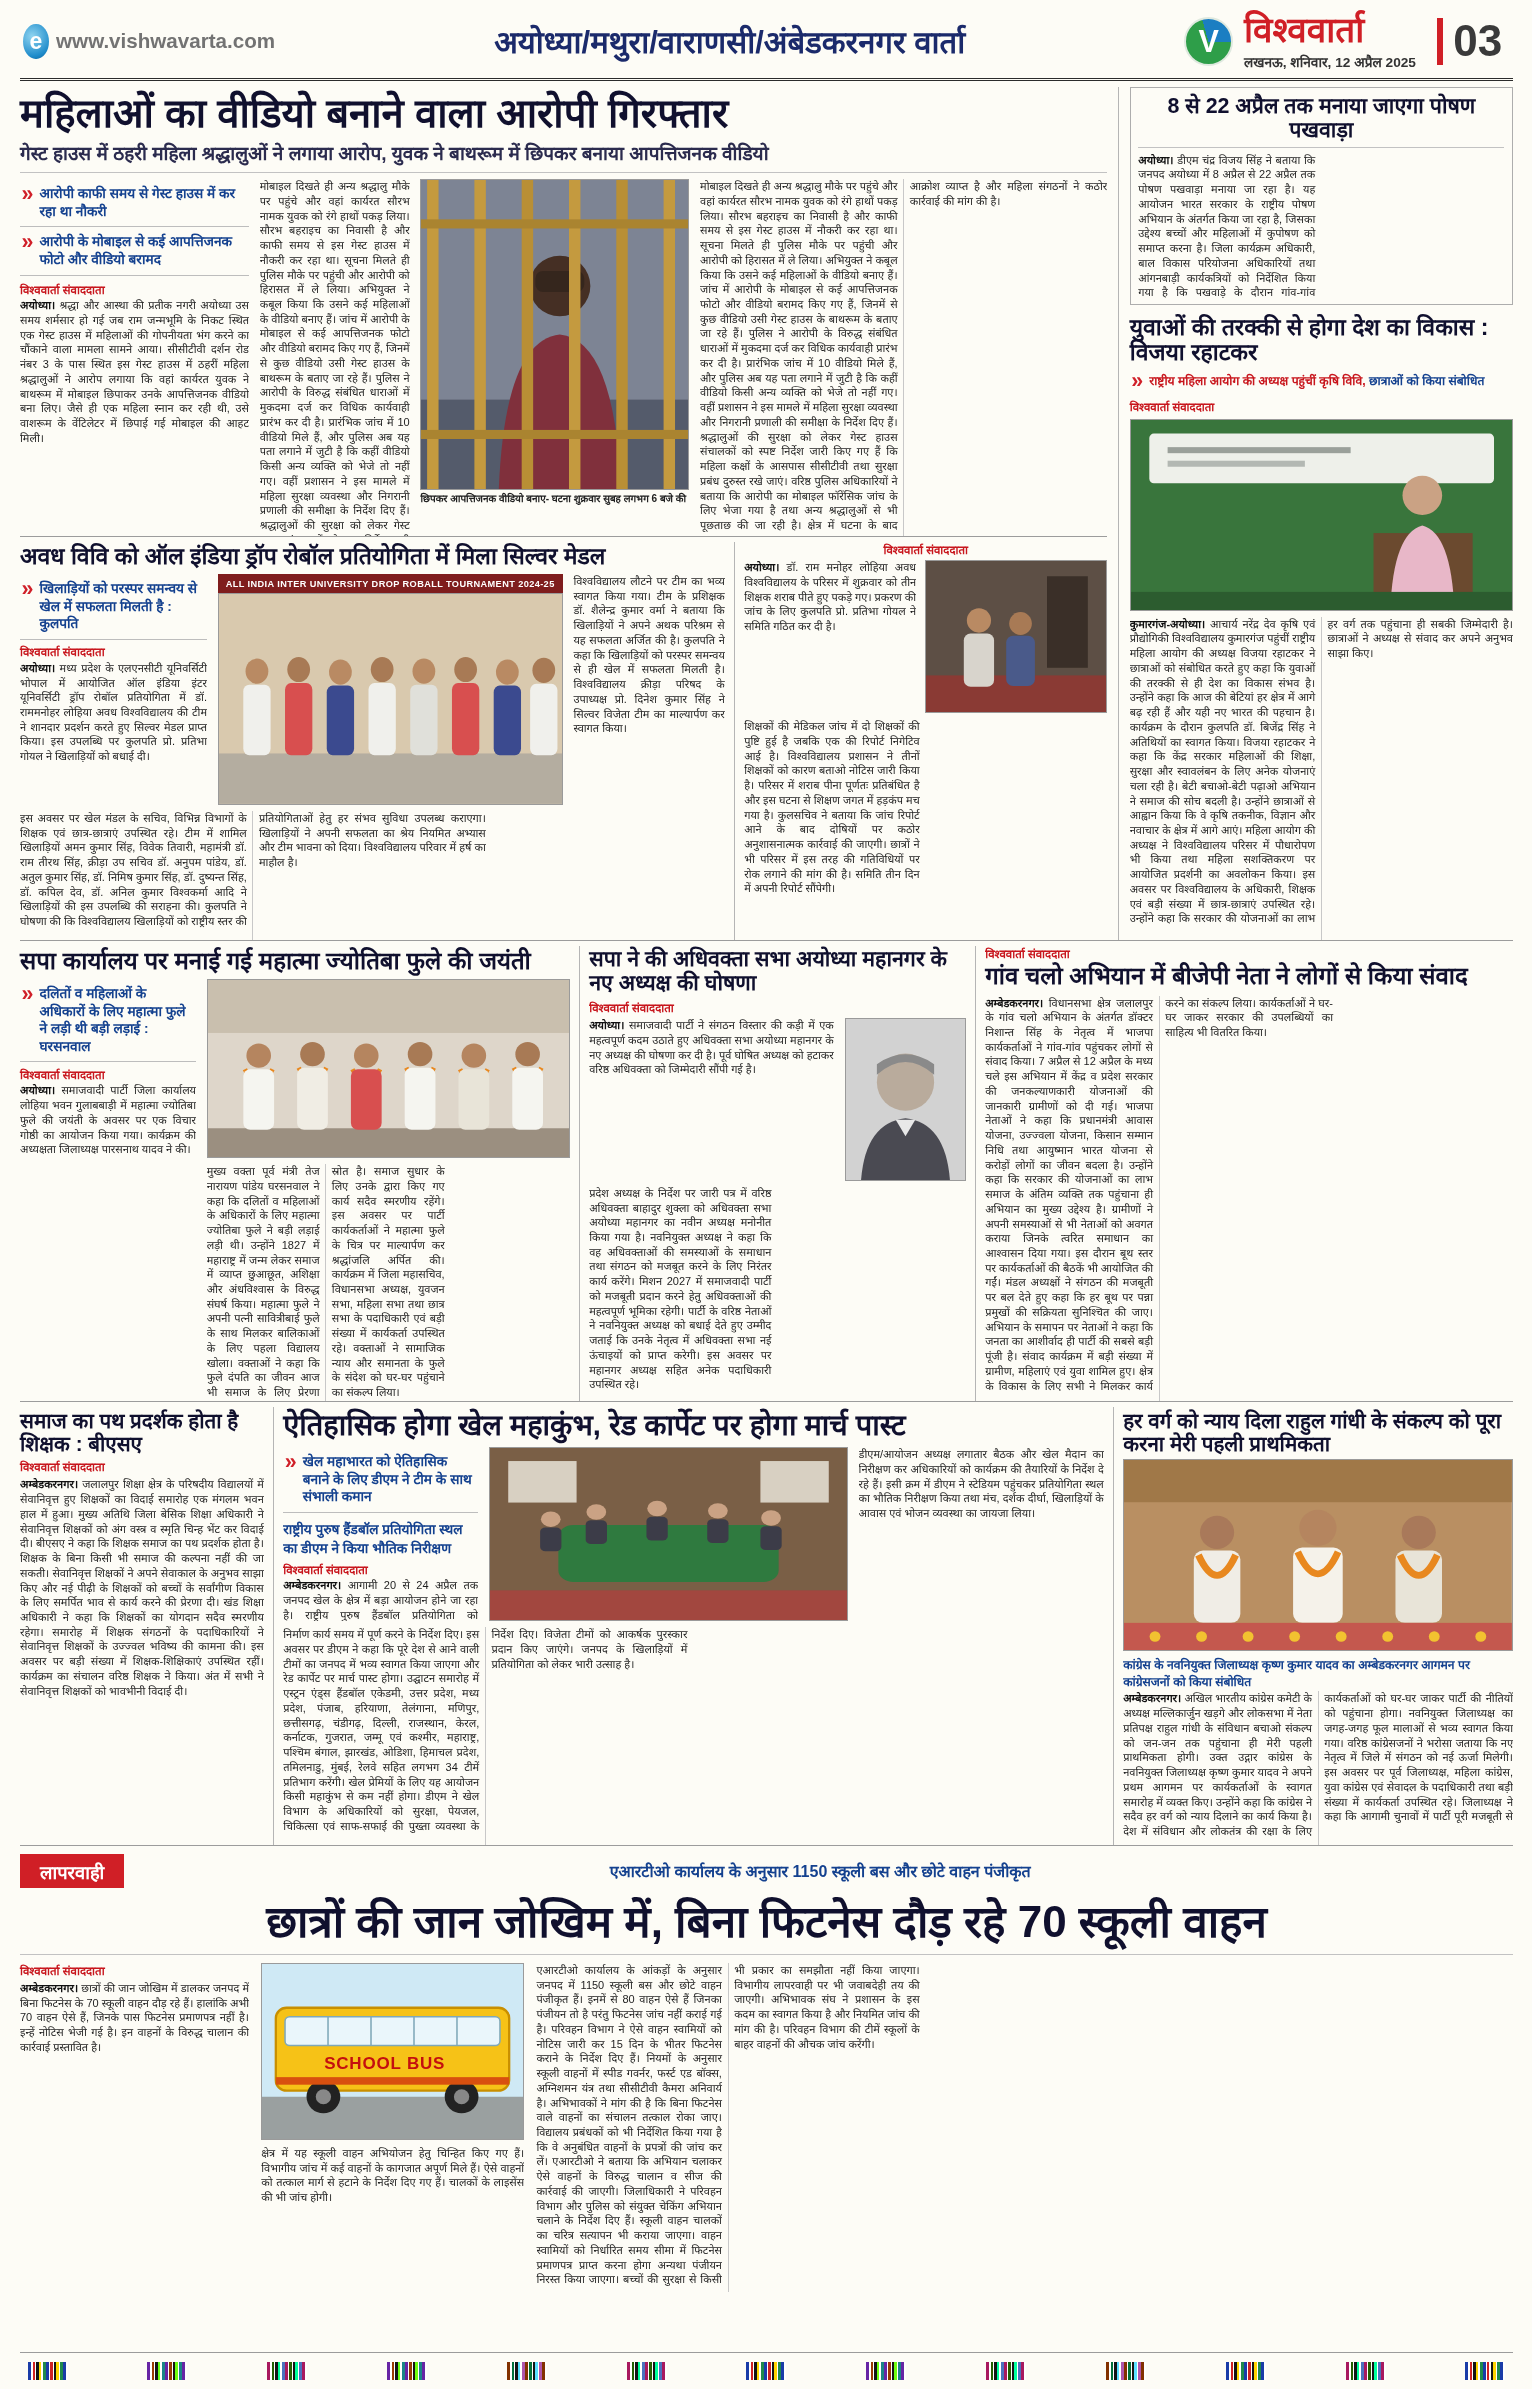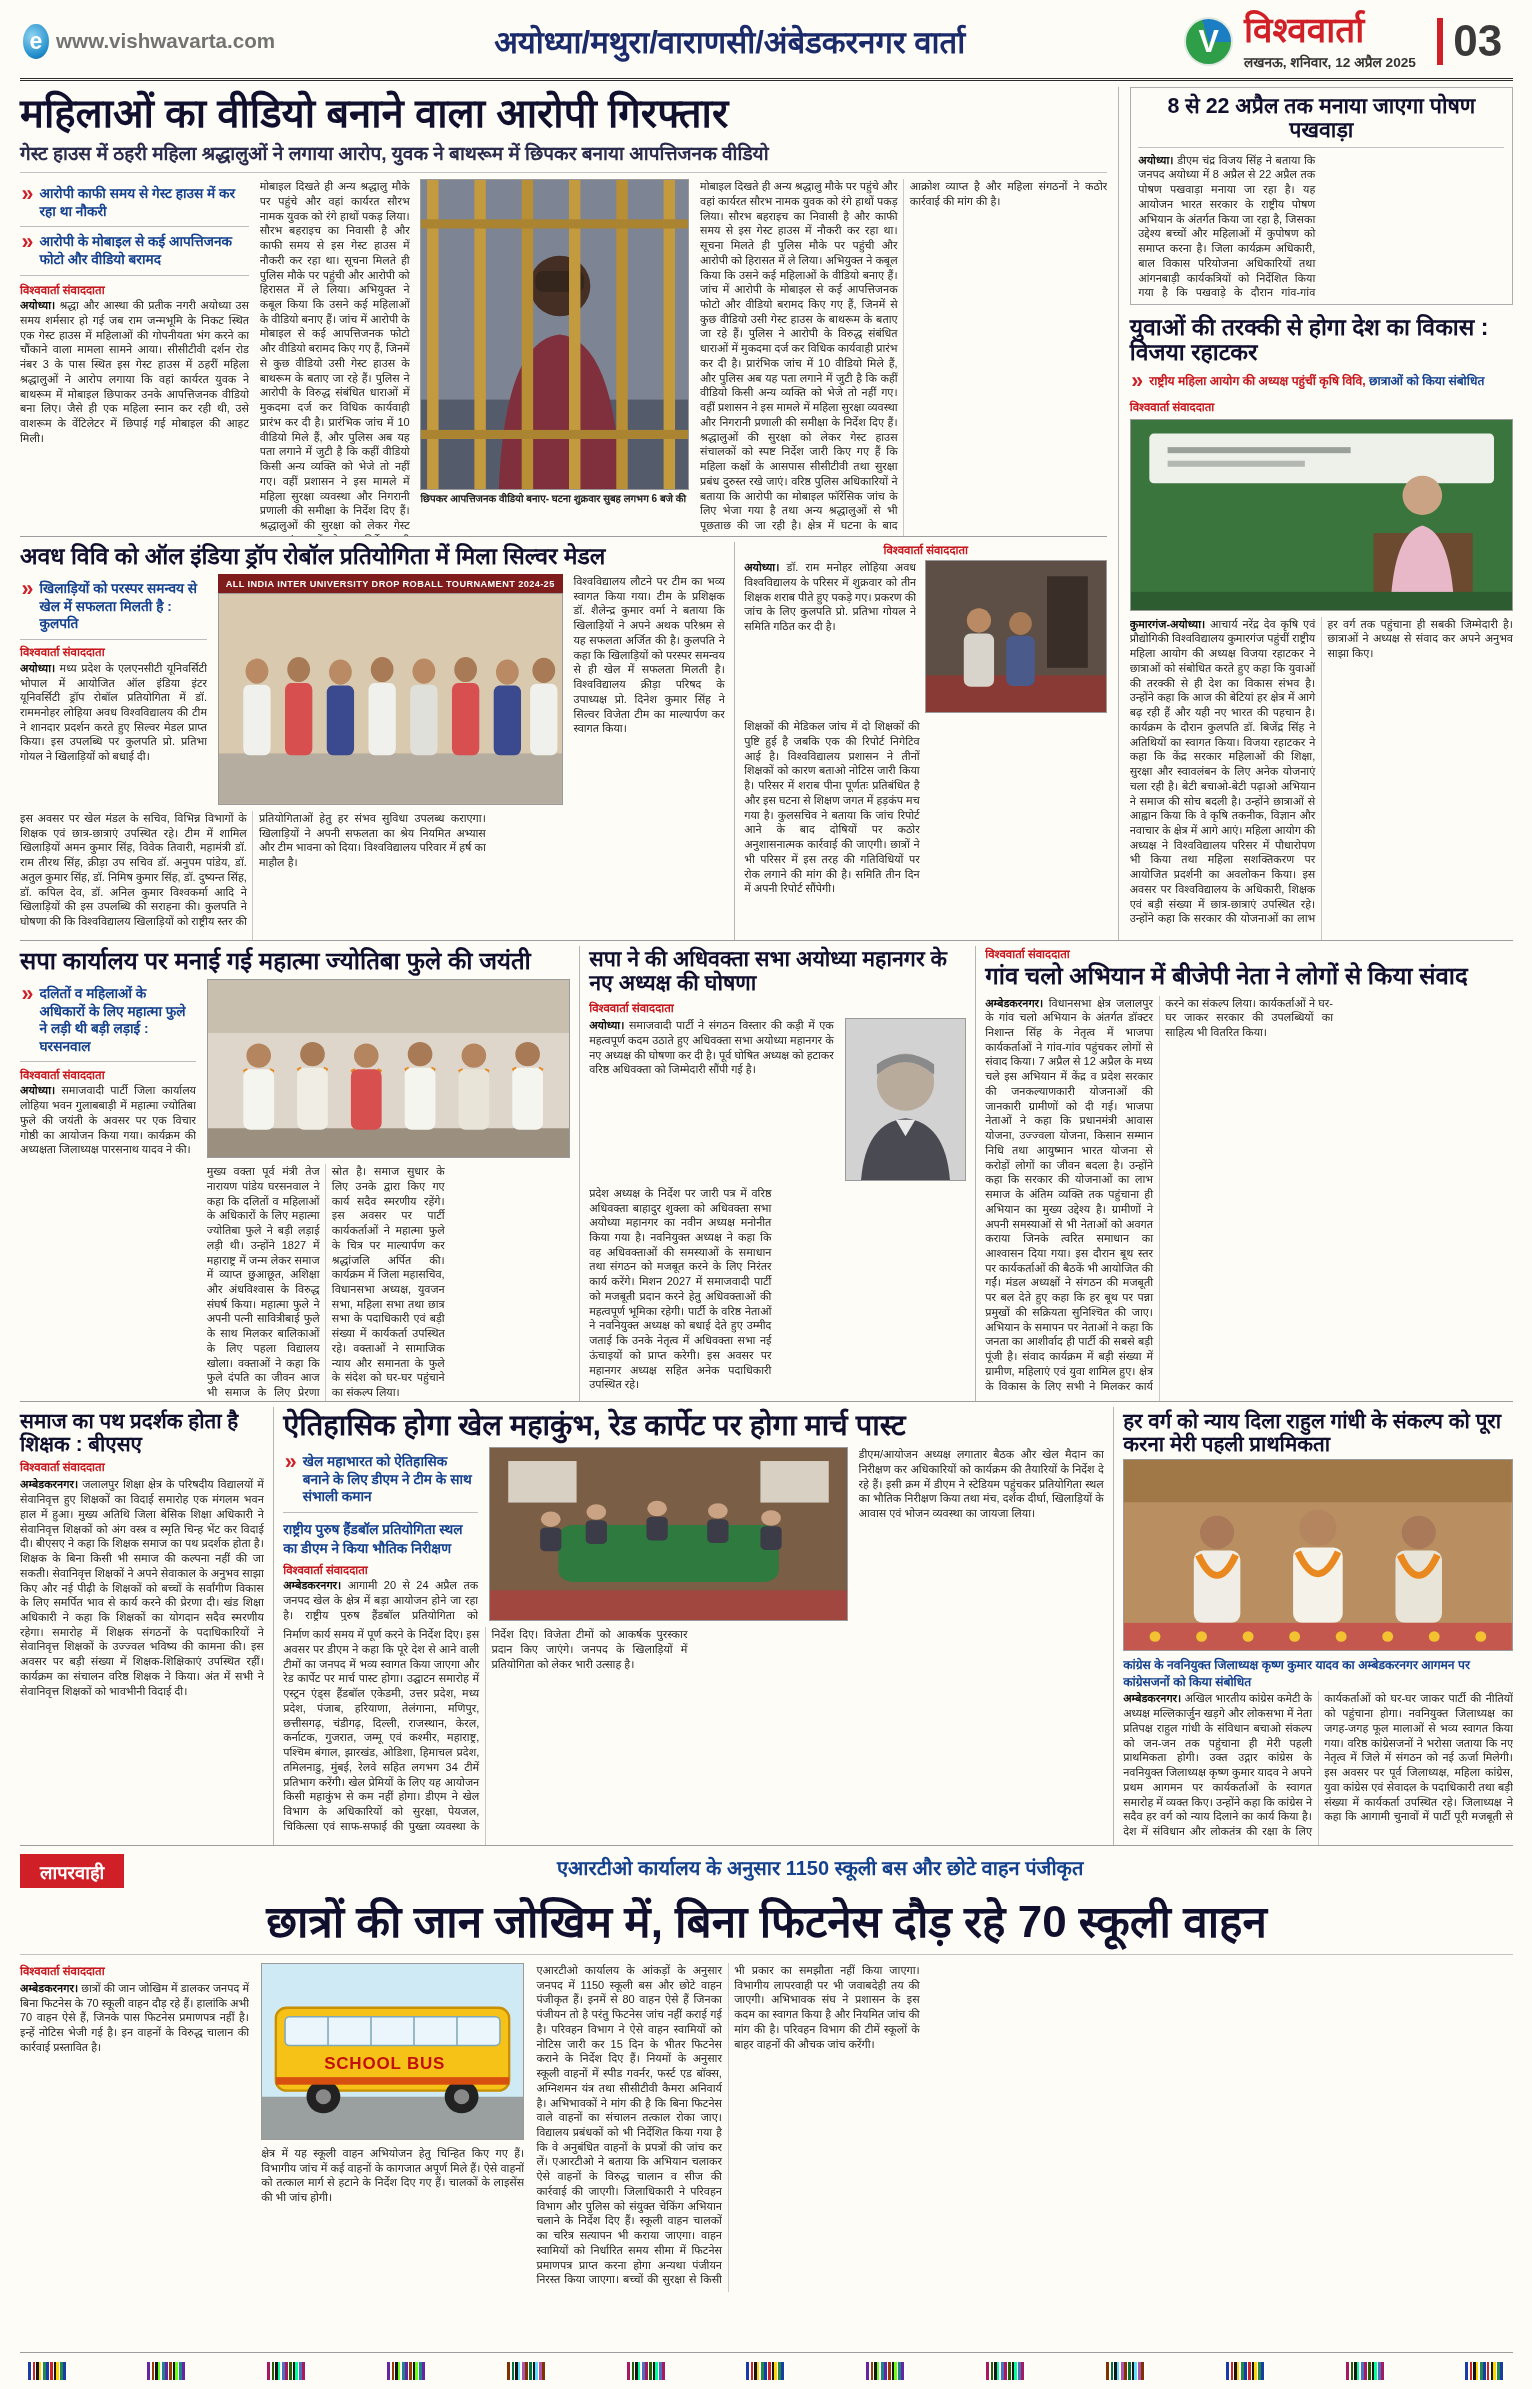--- a/index.html
+++ b/index.html
@@ -84,23 +84,23 @@
   .band4{display:flex;height:444px;padding-top:4.6px;border-top:0.8px solid #9c9c9c}
   .art-guide{width:253px;padding-right:9.2px;display:flex;flex-direction:column}
   .art-guide .h2{font-size:20.6px;padding:1.5px 0 4.6px 0}
   .art-khel{width:841px;padding:0 9.2px;border-left:0.8px solid #b5b5b5;border-right:0.8px solid #b5b5b5;display:flex;flex-direction:column}
   .art-khel .h2{font-size:29px;padding:1.5px 0 6.1px 0}
   .khel-row{display:flex;gap:10.7px;height:174px}
   .khel-c1{width:195px;display:flex;flex-direction:column}
   .art-rahul{flex:1;padding-left:9.2px;display:flex;flex-direction:column}
   .art-rahul .h2{font-size:20.6px;padding:1.5px 0 4.6px 0}
   .band5{display:flex;flex-direction:column;height:447px;padding-top:6.1px;border-top:0.8px solid #9c9c9c}
-  .tagrow{display:flex;gap:3px;padding:1.5px 0 6.1px 0}
+  .tagrow{display:flex;align-items:center;gap:3px;padding:1.5px 0 6.1px 0}
   .tag{background:#d01f26;color:#fff;font-size:18.3px;font-weight:bold;padding:4.6px 20px}
-  .kicker{flex:1;text-align:center;font-size:20px}
+  .kicker{flex:1;text-align:center;font-size:16px}
   .bus-h{font-size:44px;text-align:center;padding:3.1px 0 7.6px 0;border-bottom:0.8px solid #c2c2c2}
   .bus-row{display:flex;gap:12.2px;flex:1;min-height:0;padding-top:7.6px}
   .bus-colA{width:229px}
   .bus-mid{width:263px;display:flex;flex-direction:column;gap:6.1px}
   .bus-label{position:absolute;left:0;right:16px;top:90px;text-align:center;font-size:17px;font-weight:bold;color:#c40f0f;letter-spacing:0.8px}
   .banner{background:#7f1d1d;color:#fff;font-size:9.2px;font-weight:bold;text-align:center;padding:4.6px 3.1px;letter-spacing:0.4px}
 </style>
 </head>
 <body>
 

